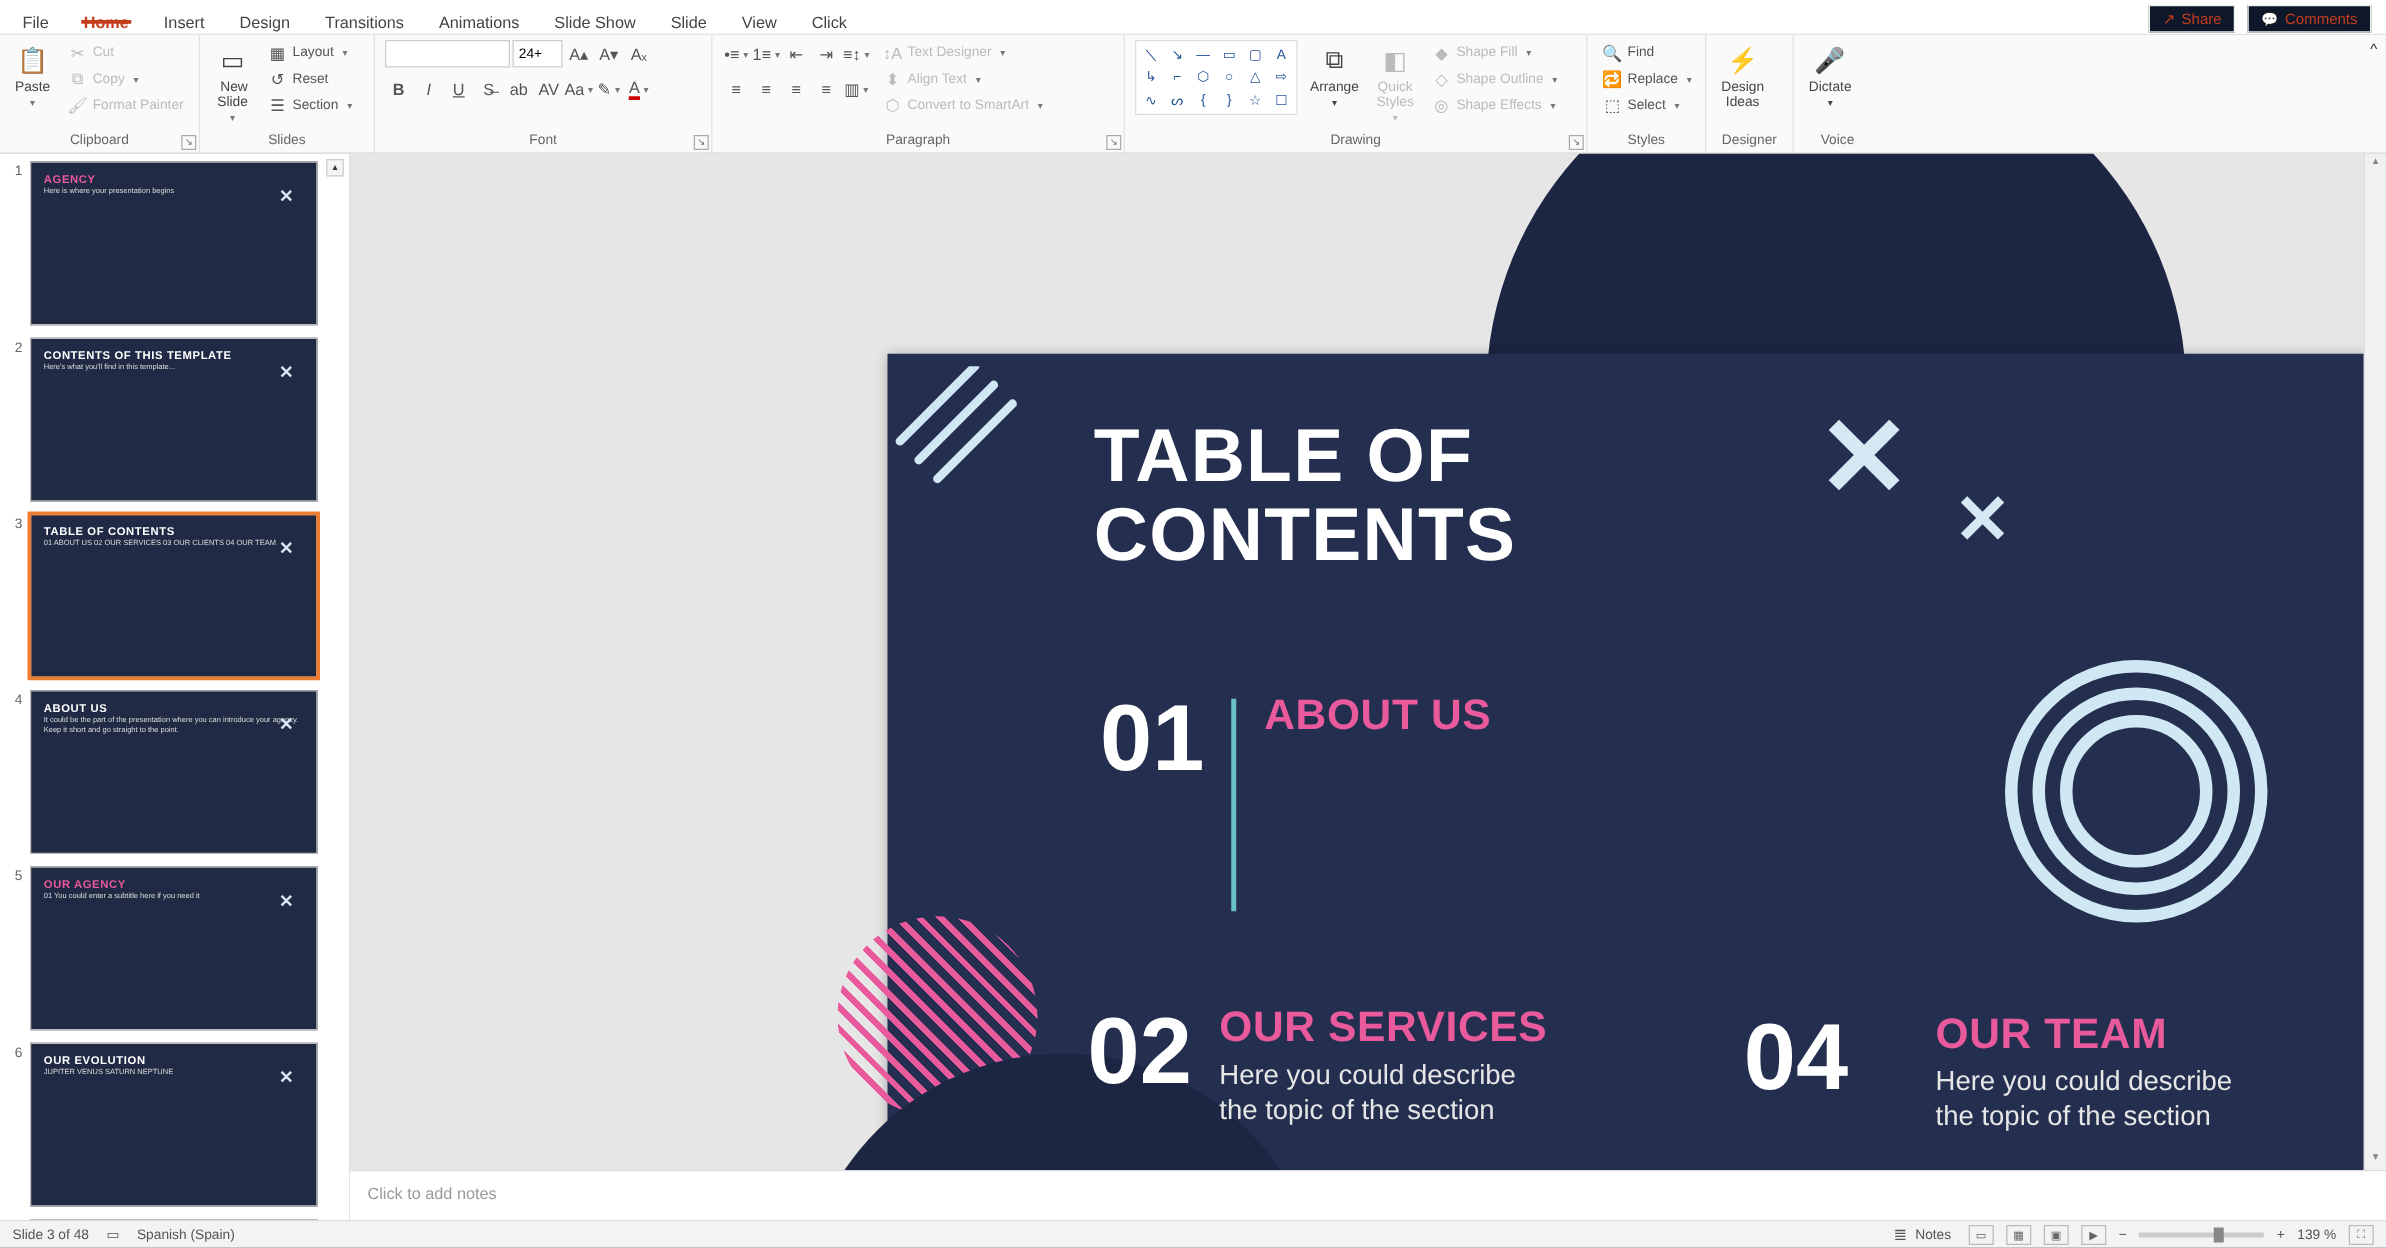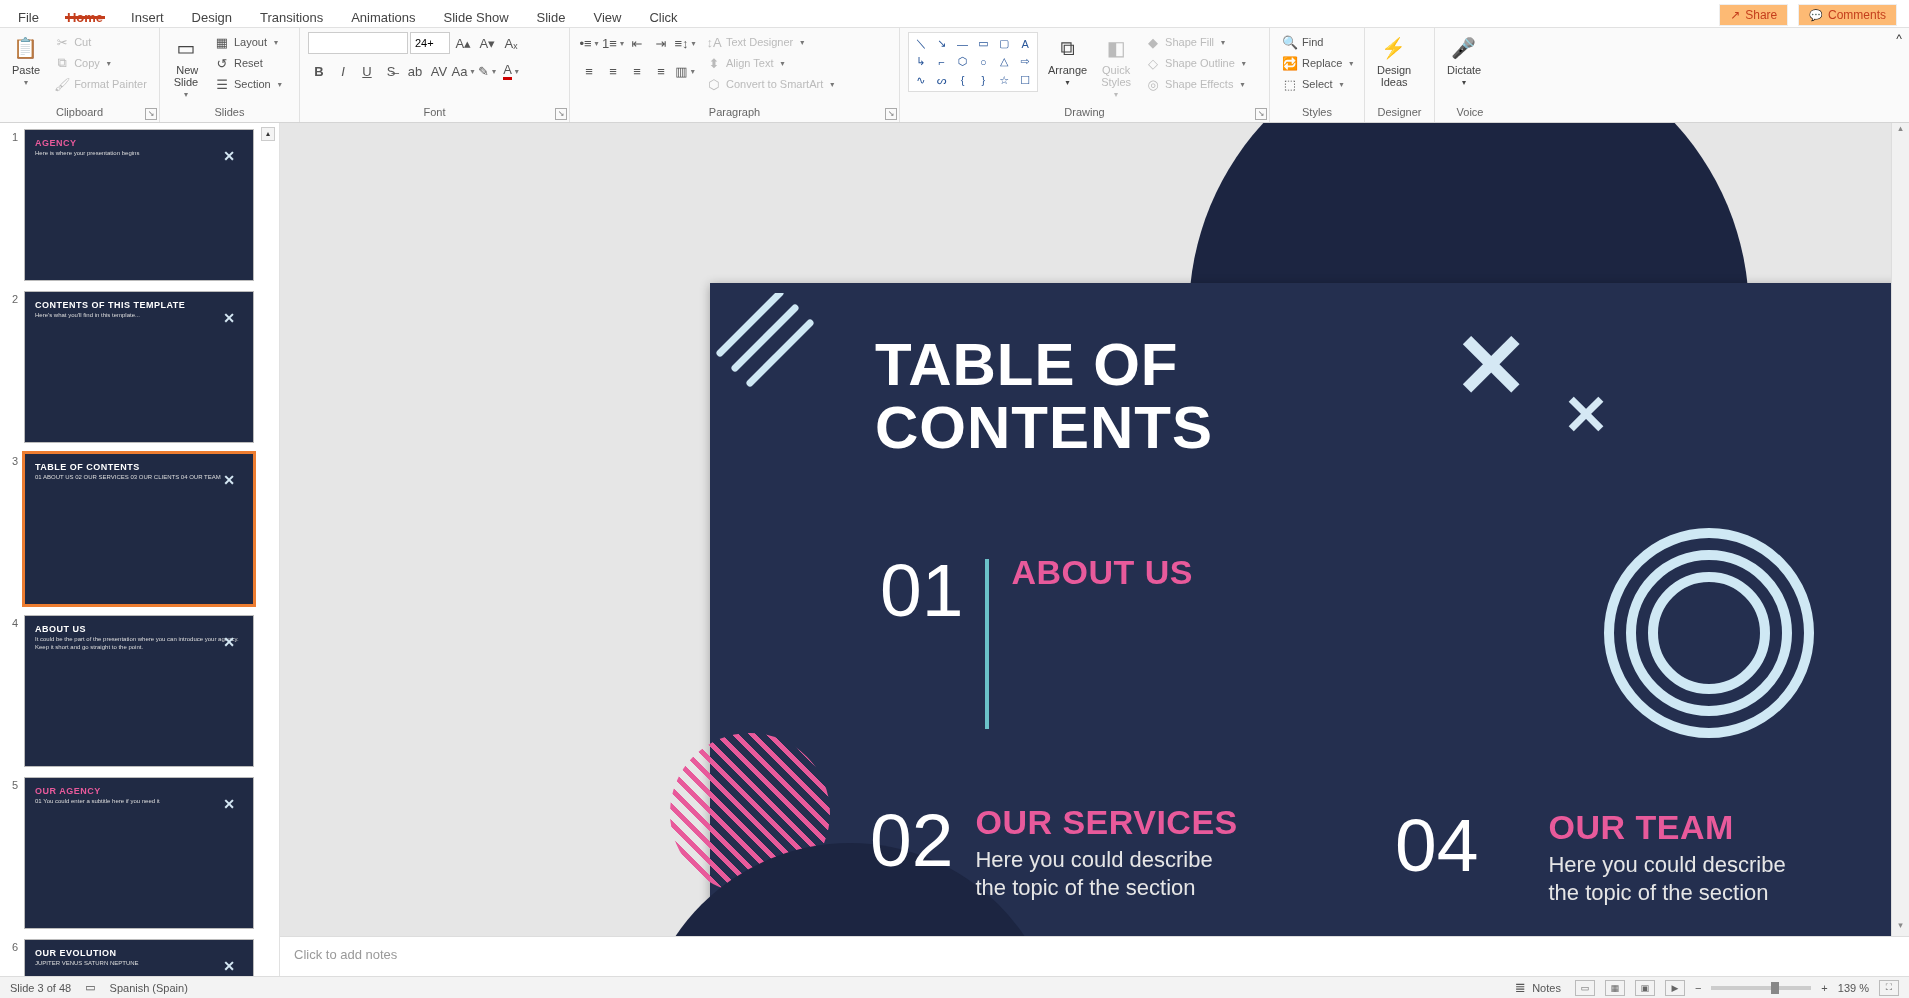--- a/index.html
+++ b/index.html
@@ -1,20 +1,20 @@
 <!DOCTYPE html>
 <html><head>
 <meta charset="utf-8">
 <style>
 * { box-sizing: border-box; margin: 0; padding: 0; font-family: "Segoe UI", Arial, sans-serif; }
 body { background: #fff; width: 1909px; height: 998px; overflow: hidden; font-size: 12px; color: #333; }
 
 
 .top-actions { position: absolute; top: 4px; right: 12px; display: flex; gap: 10px; }
-.top-actions .btn { border: 1px solid #ccc; padding: 3px 10px; font-size: 12px; display: flex; align-items: center; gap: 5px; cursor: pointer; background: #fdba74; }
+.top-actions .btn { border: 1px solid #ccc; padding: 3px 10px; font-size: 12px; display: flex; align-items: center; gap: 5px; cursor: pointer; background: #0f172a; }
 .top-actions .btn.share { color: #c43e1c; border-color: #eee; }
 .top-actions .btn.comments { color: #c43e1c; border-color: #eee; }
 .icon-share::before { content: "↗"; }
 .icon-comment::before { content: "💬"; filter: hue-rotate(310deg); font-size: 11px; }
 
 
 .menu-tabs { display: flex; gap: 24px; padding: 6px 16px 16px 16px; font-size: 13px; height: 28px; border-bottom: 1px solid #e1e1e1; }
 .menu-tabs .tab { padding: 4px 2px 6px 2px; cursor: pointer; color: #444; }
 .menu-tabs .tab.active { color: #c43e1c; border-bottom: 3px solid #c43e1c; font-weight: 600; }
 
@@ -41,21 +41,21 @@
 
 
 .shapes-gallery { width: 130px; height: 60px; border: 1px solid #ddd; background: #fff; display: grid; grid-template-columns: repeat(6, 1fr); grid-template-rows: repeat(3, 1fr); padding: 2px; gap: 1px; }
 .shapes-gallery span { display: flex; align-items: center; justify-content: center; font-size: 11px; color: #2a579a; cursor: pointer; }
 
 
 .workspace { display: flex; height: calc(998px - 28px - 95px - 22px); }
 .slide-panel { width: 280px; background: #fff; border-right: 1px solid #e1e1e1; overflow-y: auto; padding: 6px 4px; position: relative; }
 .thumb-row { display: flex; gap: 6px; margin-bottom: 10px; align-items: flex-start; }
 .thumb-num { width: 14px; text-align: right; font-size: 11px; color: #666; padding-top: 2px; }
-.thumb { width: 230px; height: 152px; background: #202a44; border: 1px solid #bbb; position: relative; overflow: hidden; cursor: pointer; }
+.thumb { width: 230px; height: 131px; background: #202a44; border: 1px solid #bbb; position: relative; overflow: hidden; cursor: pointer; }
 .thumb.selected { outline: 3px solid #ed7d31; outline-offset: -1px; }
 .thumb .t-title { color: #fff; font-weight: 700; font-size: 9px; padding: 8px 10px 2px 10px; letter-spacing: .5px; }
 .thumb .t-pink { color: #e85a9b; }
 .thumb .t-sub { color: #ddd; font-size: 6px; padding: 0 10px; line-height: 1.3; }
 .thumb .t-x { position: absolute; color: #d5e8f4; font-weight: 900; }
 .thumb-scroll { position: absolute; right: 2px; top: 4px; width: 16px; height: 60px; }
 .thumb-scroll .sb { width: 14px; height: 14px; border: 1px solid #ccc; background: #f4f4f4; font-size: 8px; text-align: center; line-height: 12px; cursor: pointer; margin-bottom: 2px; }
 
 .editor { flex: 1; background: #e6e6e6; position: relative; display: flex; flex-direction: column; }
 .canvas-wrap { flex: 1; position: relative; overflow: hidden; }
@@ -67,21 +67,21 @@
 .x-small { position: absolute; right: 210px; top: 230px; color: #d5e8f4; font-size: 55px; font-weight: 900; }
 .rings { position: absolute; right: 110px; top: 350px; }
 .rings svg circle { fill: none; stroke: #cfe8f4; stroke-width: 10; }
 .diag-lines { position: absolute; left: 350px; top: 150px; }
 .diag-lines svg line { stroke: #cfe8f4; stroke-width: 7; stroke-linecap: round; }
 .hatch-circle { position: absolute; left: 300px; top: 500px; width: 160px; height: 160px; border-radius: 50%; background: repeating-linear-gradient(45deg, #e85a9b 0 5px, transparent 5px 12px); }
 
 
 .st-title { position: absolute; left: 595px; top: 210px; color: #fff; font-weight: 800; font-size: 60px; line-height: 1.05; letter-spacing: 1px; }
 .toc-item { position: absolute; display: flex; gap: 22px; align-items: flex-start; }
-.toc-num { color: #fff; font-weight: 400; font-size: 75px; line-height: 1; }
+.toc-num { color: #fff; font-weight: 700; font-size: 75px; line-height: 1; }
 .toc-bar { width: 4px; background: #6bc1c9; align-self: stretch; margin-top: 6px; }
 .toc-txt .h { color: #e85a9b; font-weight: 800; font-size: 34px; letter-spacing: .5px; }
 .toc-txt .p { color: #e6e6e6; font-size: 22px; line-height: 1.25; margin-top: 4px; }
 
 .notes { height: 40px; background: #fff; border-top: 1px solid #ddd; padding: 10px 14px; color: #999; font-size: 13px; }
 .canvas-scroll-v { position: absolute; right: 0; top: 0; bottom: 0; width: 18px; background: #f1f1f1; border-left: 1px solid #ddd; display: flex; flex-direction: column; justify-content: space-between; }
 .canvas-scroll-v .ar { height: 16px; text-align:center; font-size:9px; color:#888; cursor:pointer; }
 
 
 .statusbar { position: absolute; bottom: 0; left: 0; right: 0; height: 22px; background: #f3f3f3; border-top: 1px solid #ddd; display: flex; align-items: center; padding: 0 10px; font-size: 11px; color: #555; justify-content: space-between; }

